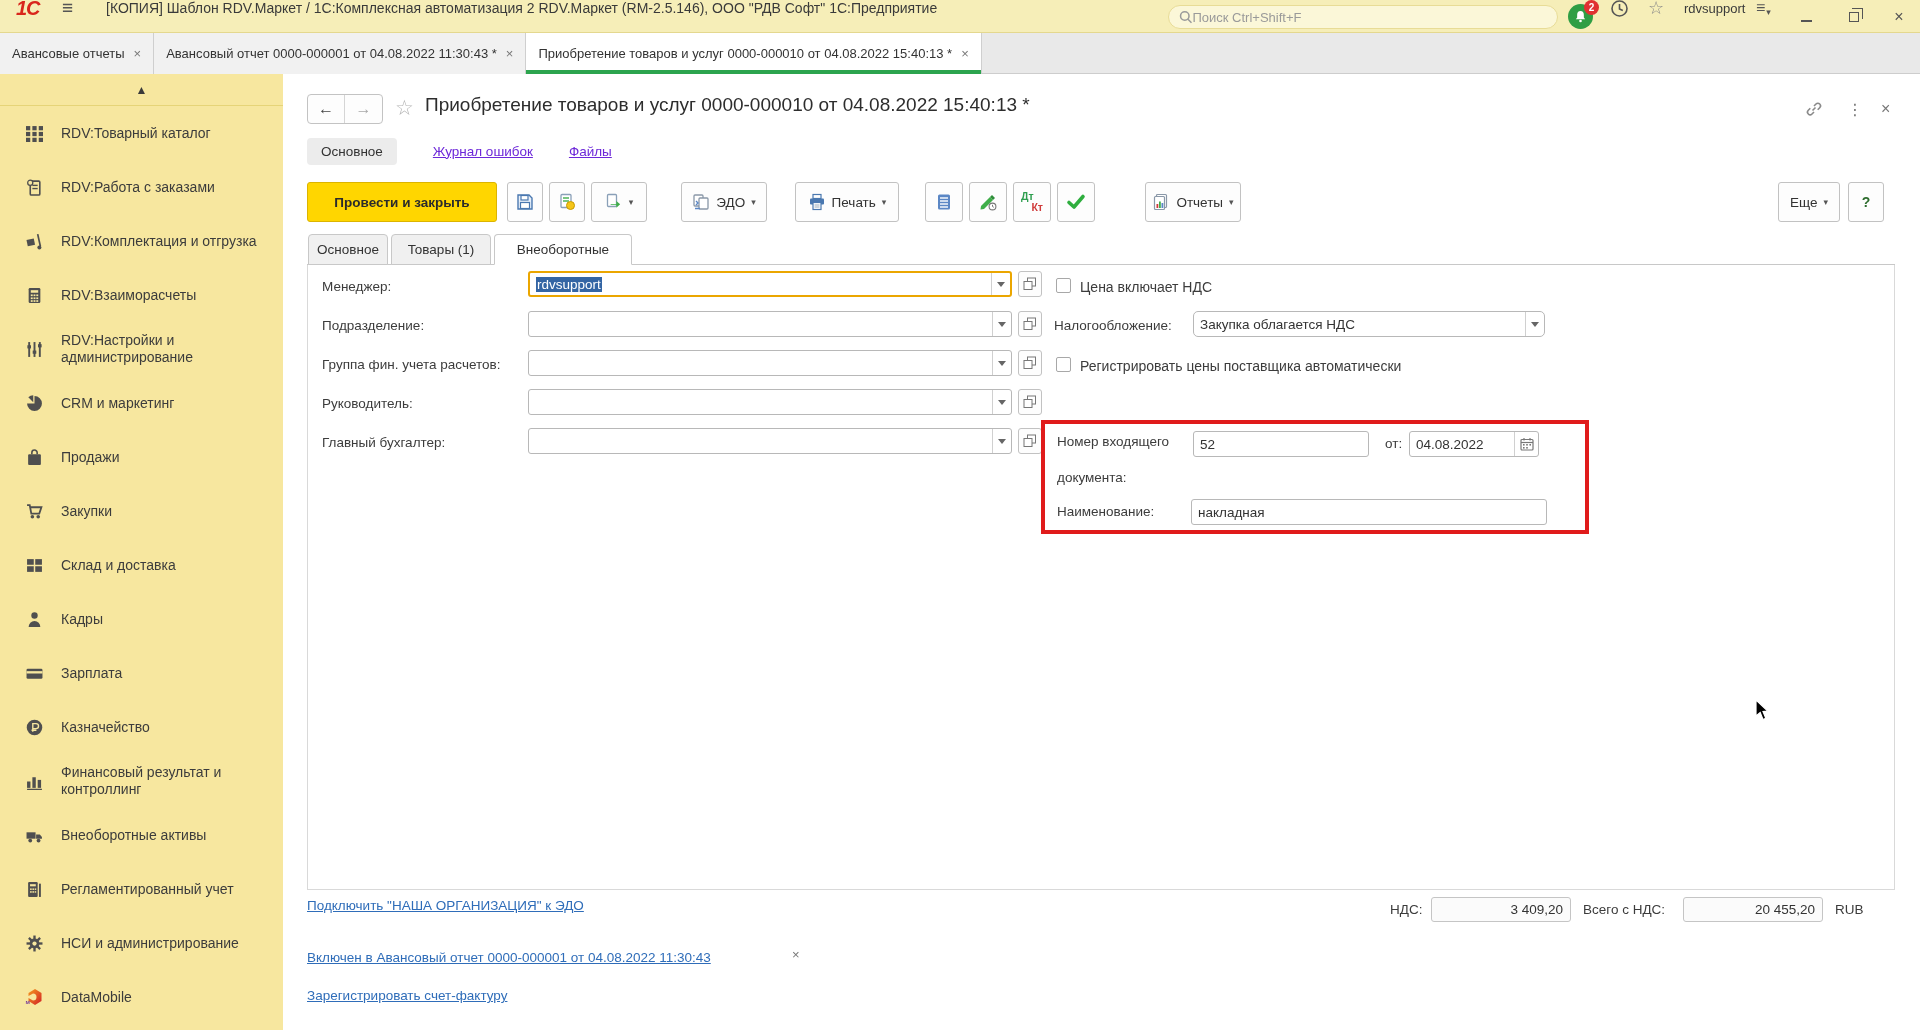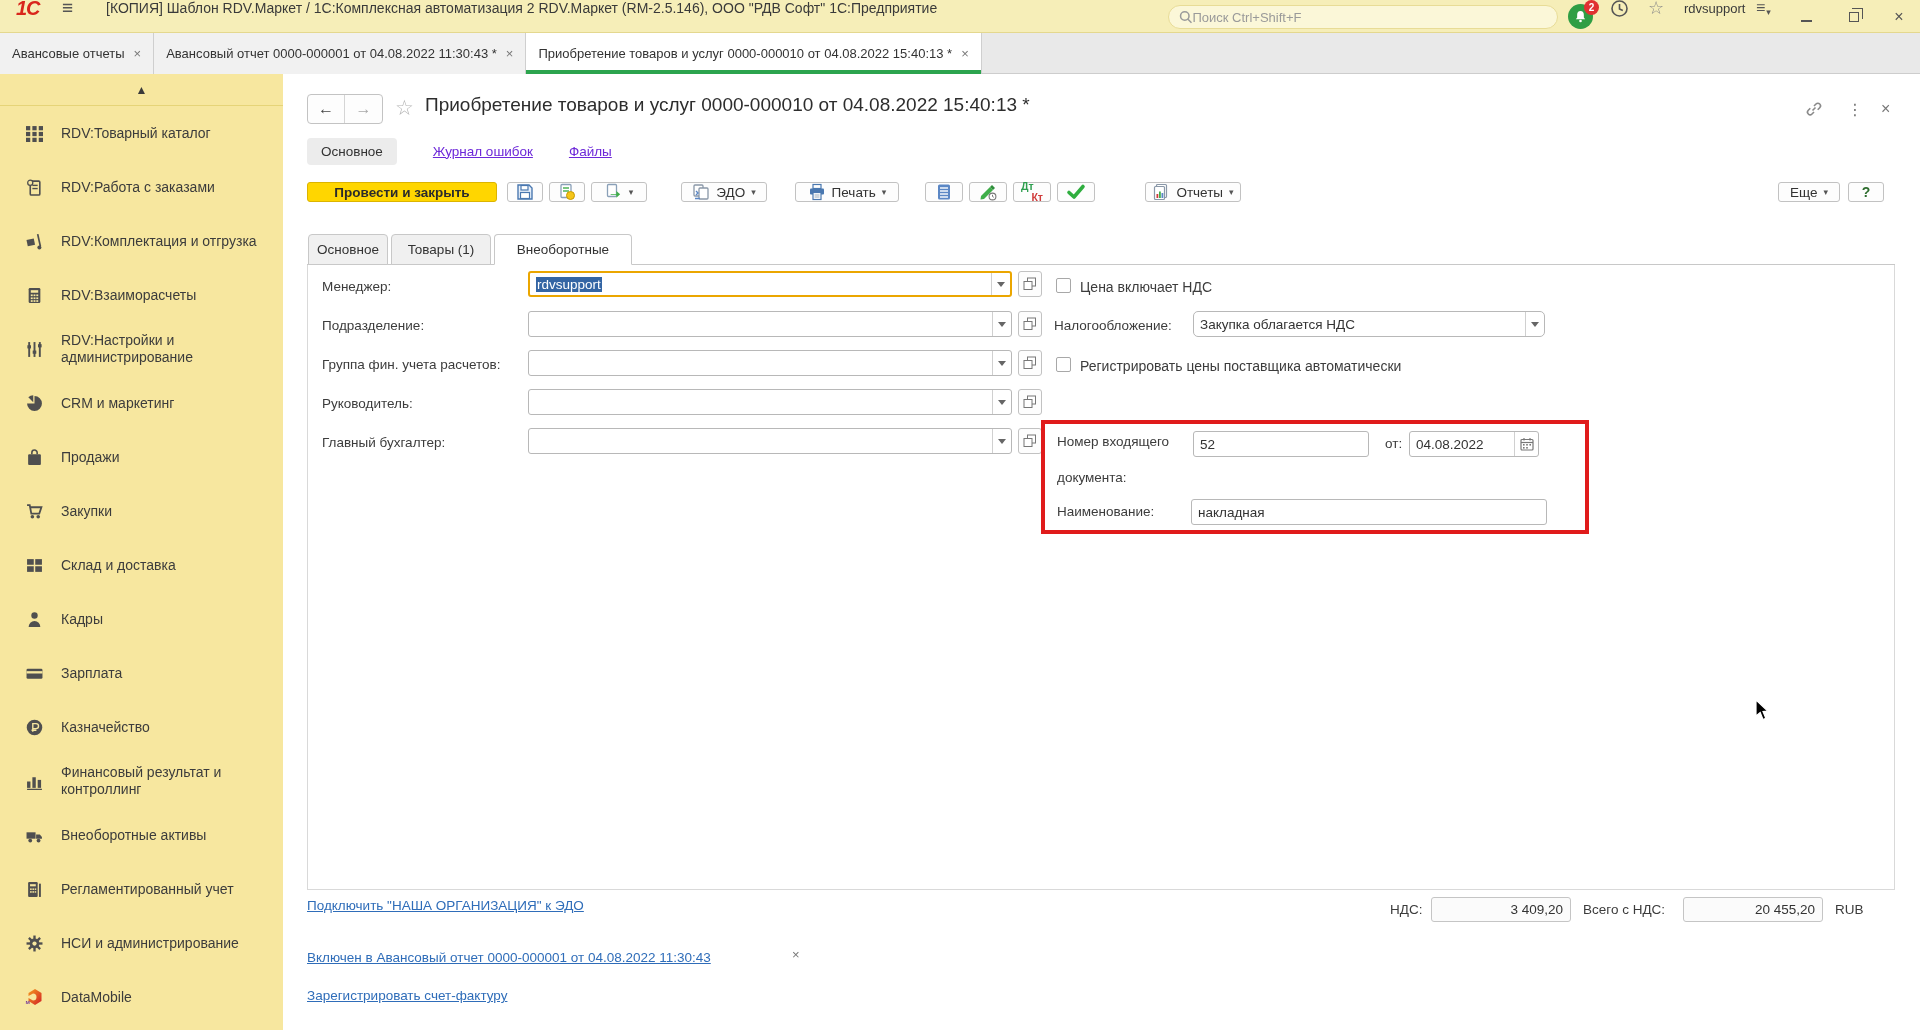--- a/index.html
+++ b/index.html
@@ -57,21 +57,21 @@
   #doc-link-icon { left:1522px; }
   #doc-kebab { left:1564px; font-size:16px; color:#777; }
   #doc-close { left:1598px; font-size:16px; color:#777; }
 
   #doc-subnav { position:absolute; left:24px; top:62px; height:30px; display:flex; align-items:center; }
   #subnav-main { background:#ececec; border-radius:4px; padding:6px 14px; font-size:13.5px; color:#333; cursor:pointer; }
   .subnav-link { margin-left:36px; font-size:13.5px; color:#6d28d9; text-decoration:underline; cursor:pointer; }
 
   
   #toolbar { position:absolute; left:0; top:108px; width:1637px; height:36px; }
-  .btn { position:absolute; top:0; height:20px; border:1px solid #c2c2c2; border-radius:3px; background:#fdfdfd; display:flex; align-items:center; justify-content:center; font-size:13.5px; color:#333; cursor:pointer; gap:6px; }
+  .btn { position:absolute; top:0; height:40px; border:1px solid #c2c2c2; border-radius:3px; background:#fdfdfd; display:flex; align-items:center; justify-content:center; font-size:13.5px; color:#333; cursor:pointer; gap:6px; }
   #btn-post-close { left:24px; width:190px; background:#ffd600; border-color:#dcb400; font-weight:bold; color:#2b2b2b; }
   #btn-save { left:224px; width:36px; }
   #btn-post { left:266px; width:36px; }
   #btn-basedon { left:308px; width:56px; }
   #btn-edo { left:398px; width:86px; }
   #btn-print { left:512px; width:104px; }
   #btn-stack { left:642px; width:38px; }
   #btn-pencil { left:686px; width:38px; }
   #btn-dtkt { left:730px; width:38px; flex-direction:column; gap:0; line-height:11px; }
   #btn-dtkt .dt { color:#2e9e4f; font-size:10.5px; font-weight:bold; align-self:flex-start; margin-left:7px;}

